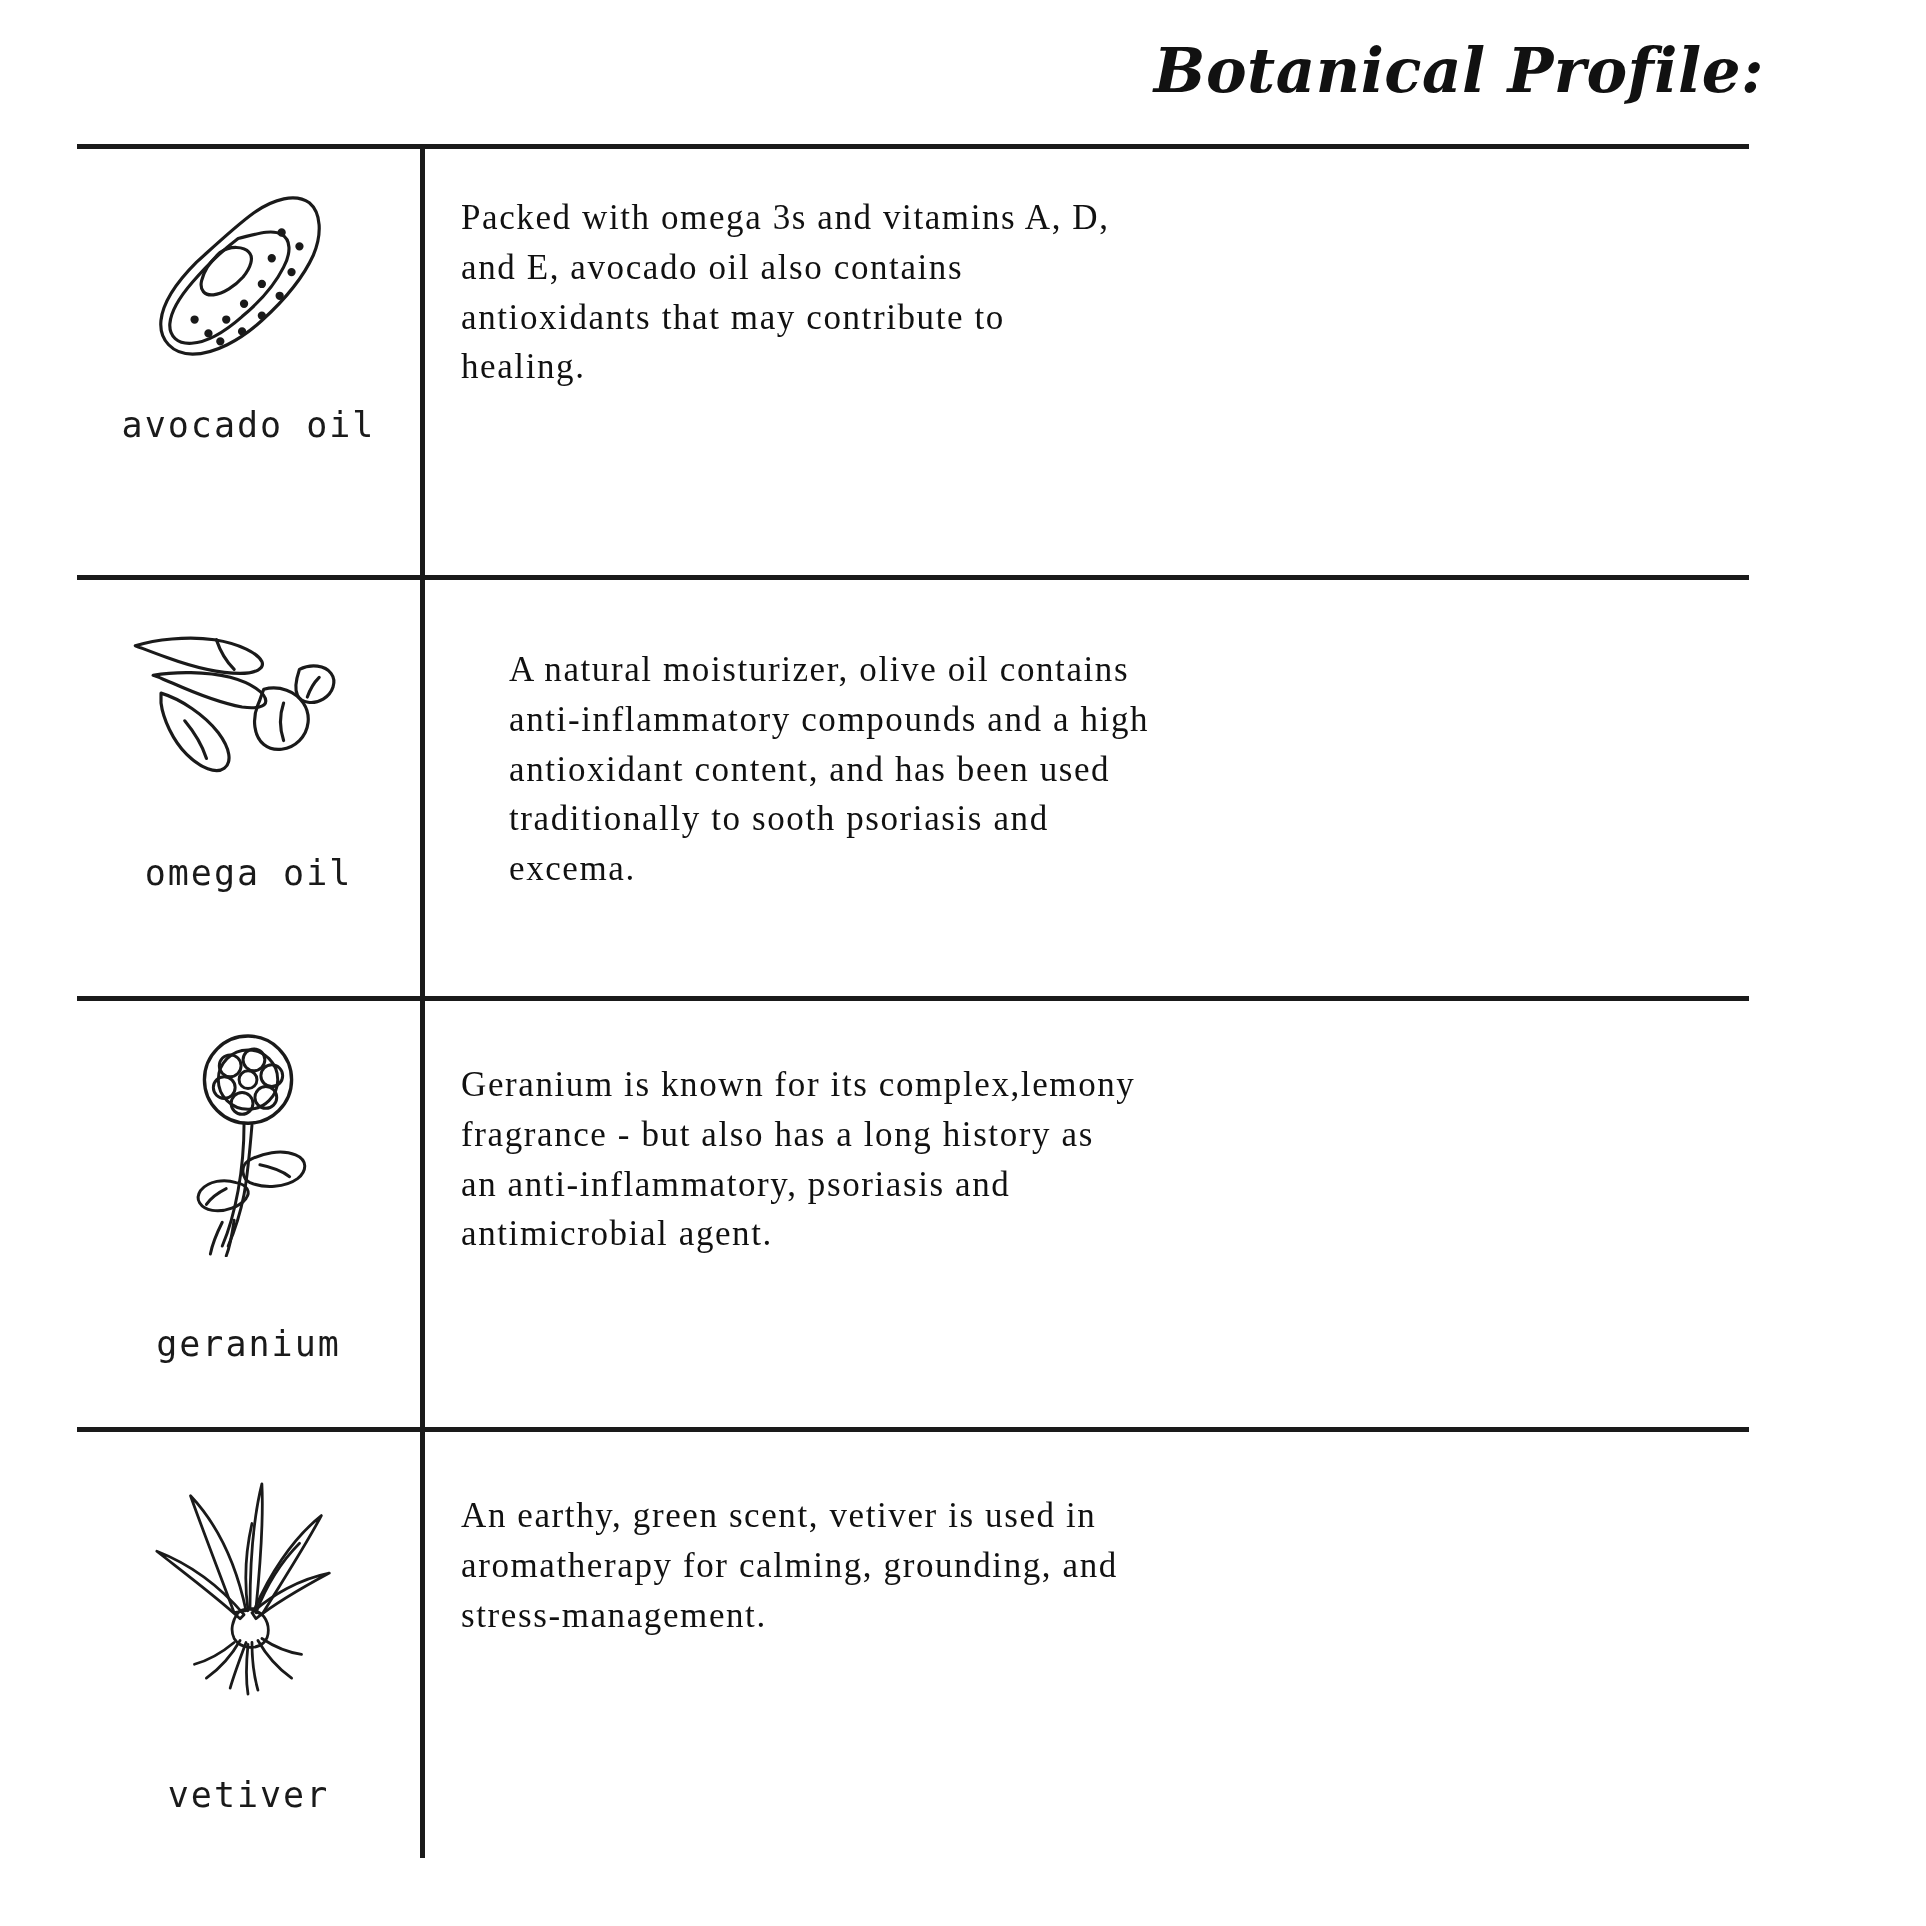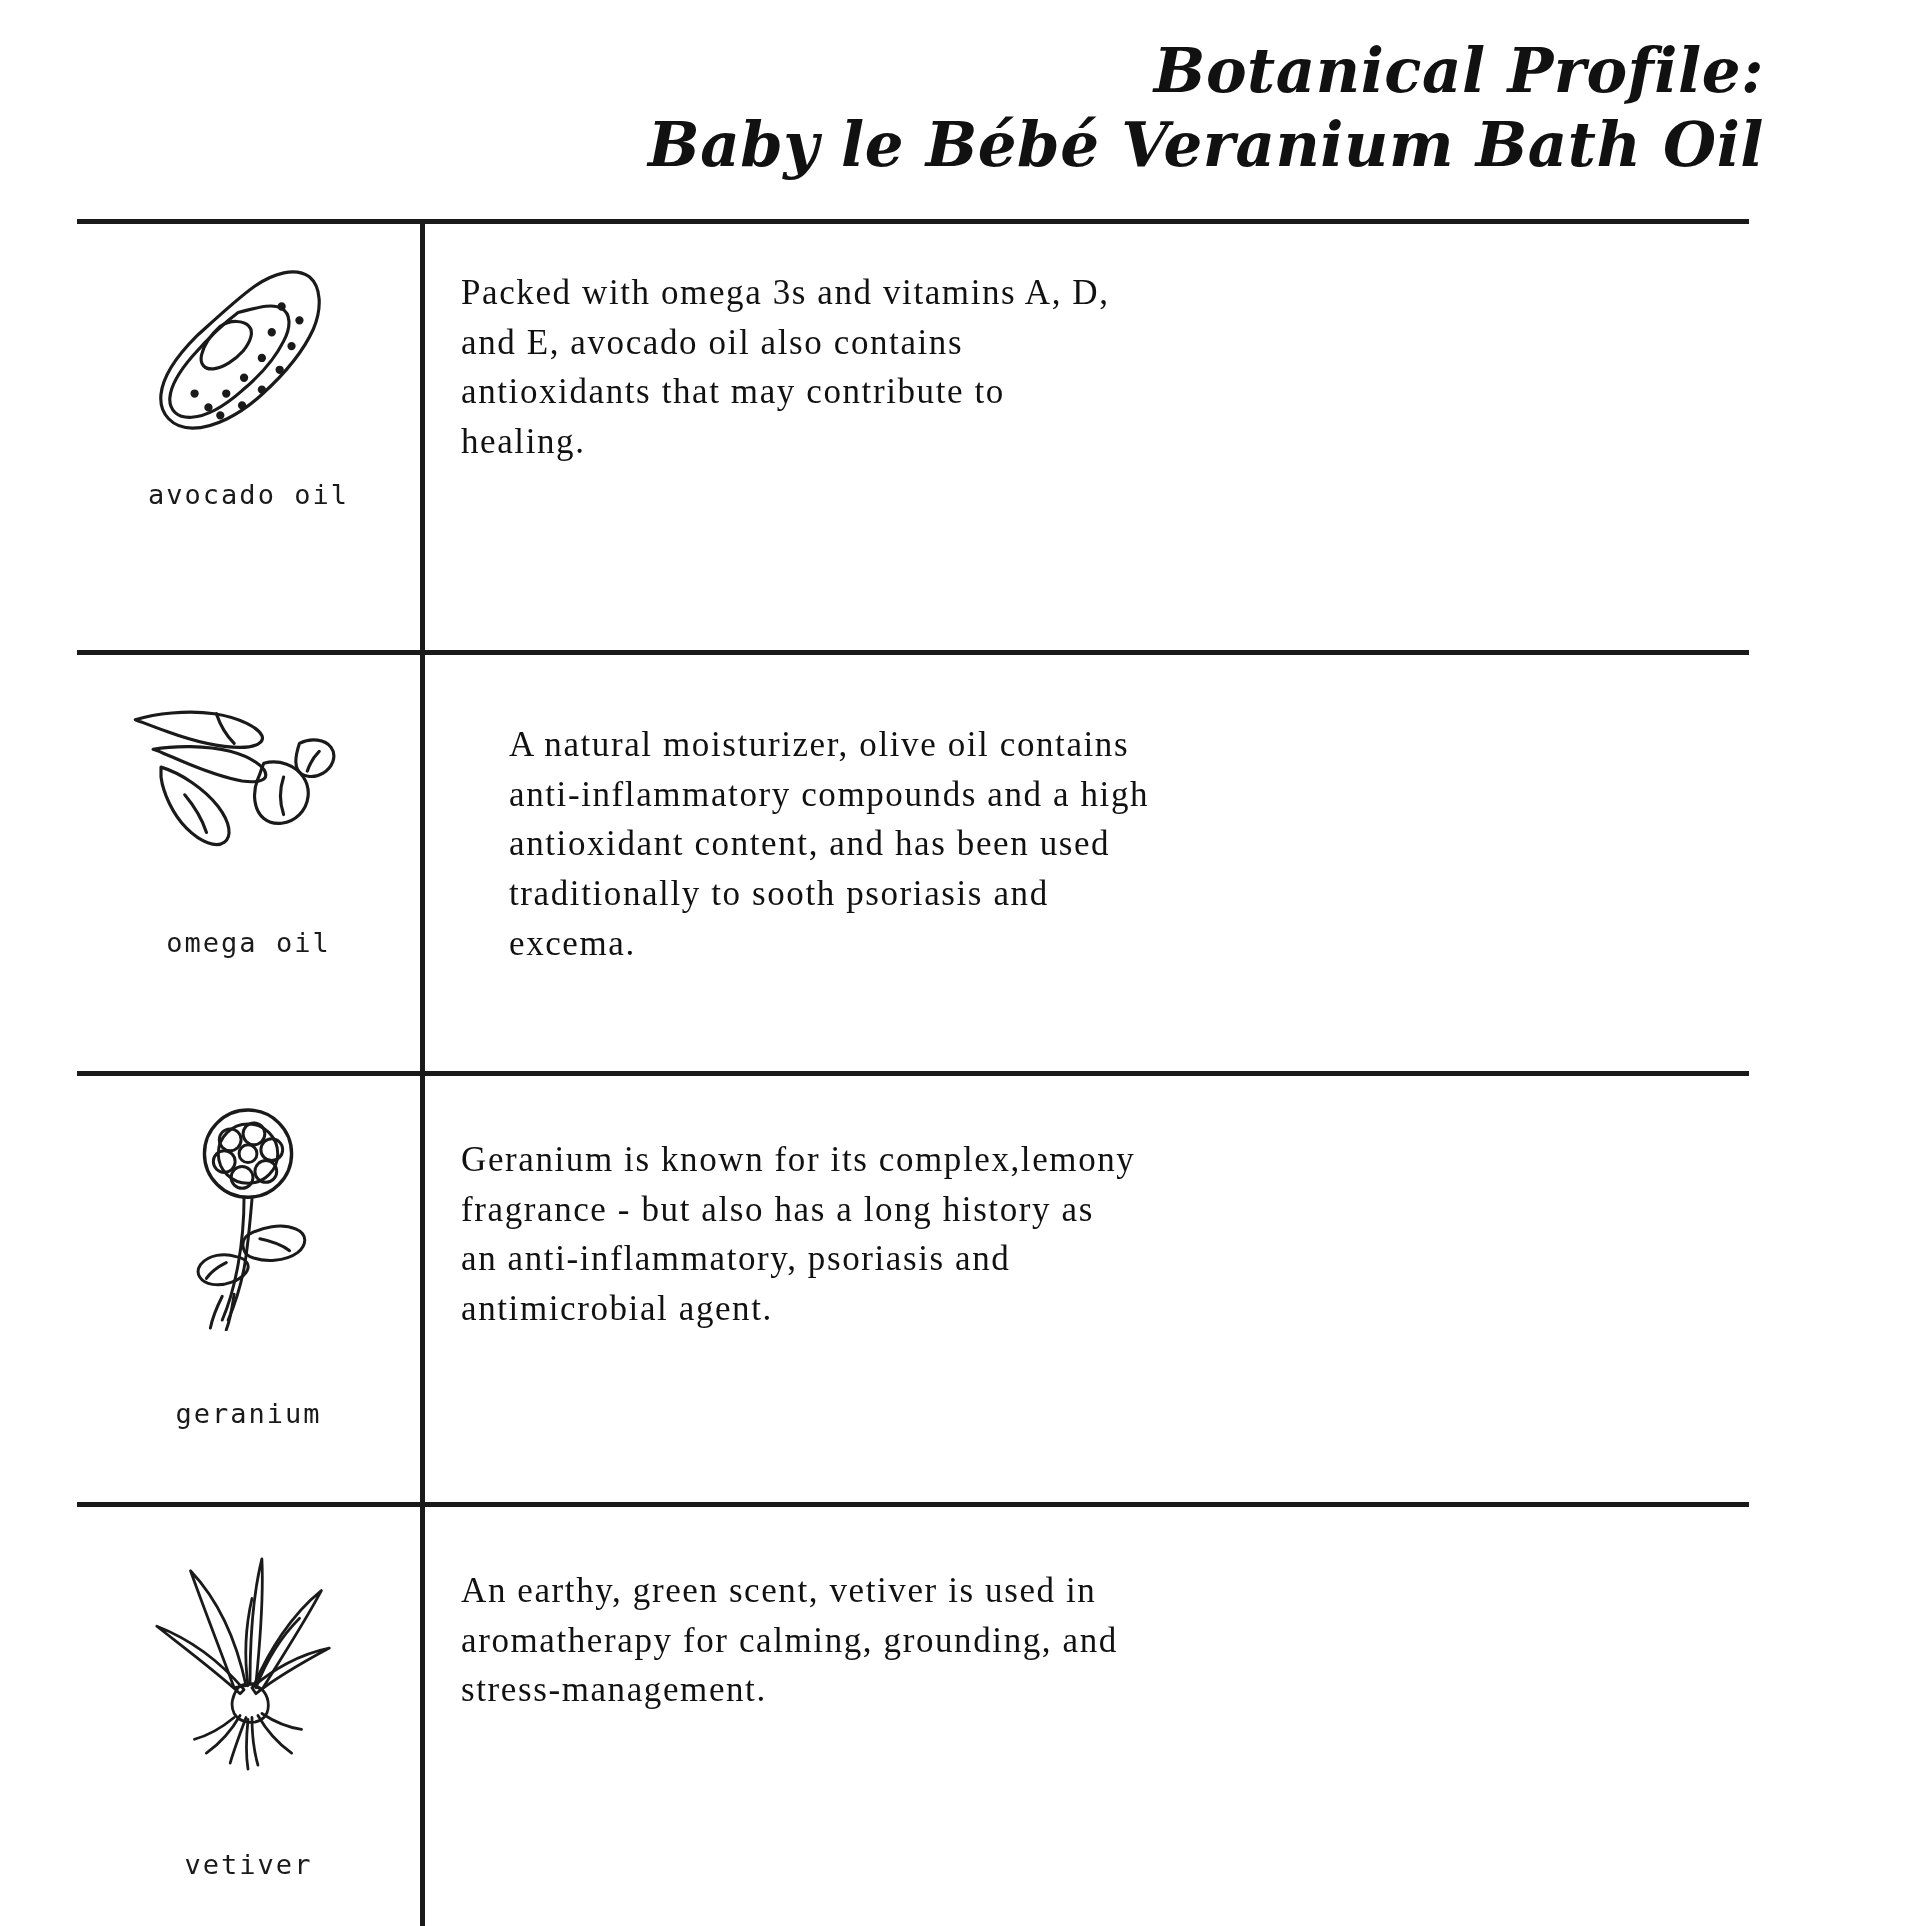--- a/index.html
+++ b/index.html
@@ -69,21 +69,21 @@
   .icon-art {
     flex: 0 0 auto;
     display: flex;
     align-items: center;
     justify-content: center;
     height: 198px;
   }
   .icon-label {
     margin-top: 26px;
     font-family: "DejaVu Sans Mono", monospace;
-    font-size: 27px;
+    font-size: 35px;
     letter-spacing: 2px;
     text-align: center;
     line-height: 1.28;
     color: #1a1a1a;
   }
   .cell-text {
     flex: 1 1 auto;
     padding: 46px 30px 30px 36px;
     box-sizing: border-box;
   }
@@ -115,21 +115,20 @@
 
   svg { display: block; }
 </style>
 </head>
 <body>
 
 <div class="page">
 
   <div class="title-block">
     <span class="title-line-1">Botanical Profile:</span>
-    <span class="title-line-2">Baby le Bébé Veranium Bath Oil</span>
   </div>
 
   <div class="table">
 
     <div class="row row-avocado">
       <div class="cell-icon">
         <div class="icon-art">
           <svg width="228" height="183" viewBox="0 0 230 185" fill="none" stroke="#1a1a1a" stroke-width="3.2" stroke-linecap="round" stroke-linejoin="round">
             <path d="M176 16c-14-10-36-4-56 10-18 13-36 30-58 50C42 96 28 116 26 135c-2 20 12 34 32 34 22 0 48-14 70-34 22-20 42-44 52-66 9-21 8-43-4-53z"></path>
             <path d="M104 52c-16 12-32 28-46 44-13 15-22 30-23 42-1 13 8 21 22 20 15-1 34-12 51-27 18-15 34-34 42-50 8-15 7-28-2-33-10-6-27 0-44 4z"></path>

